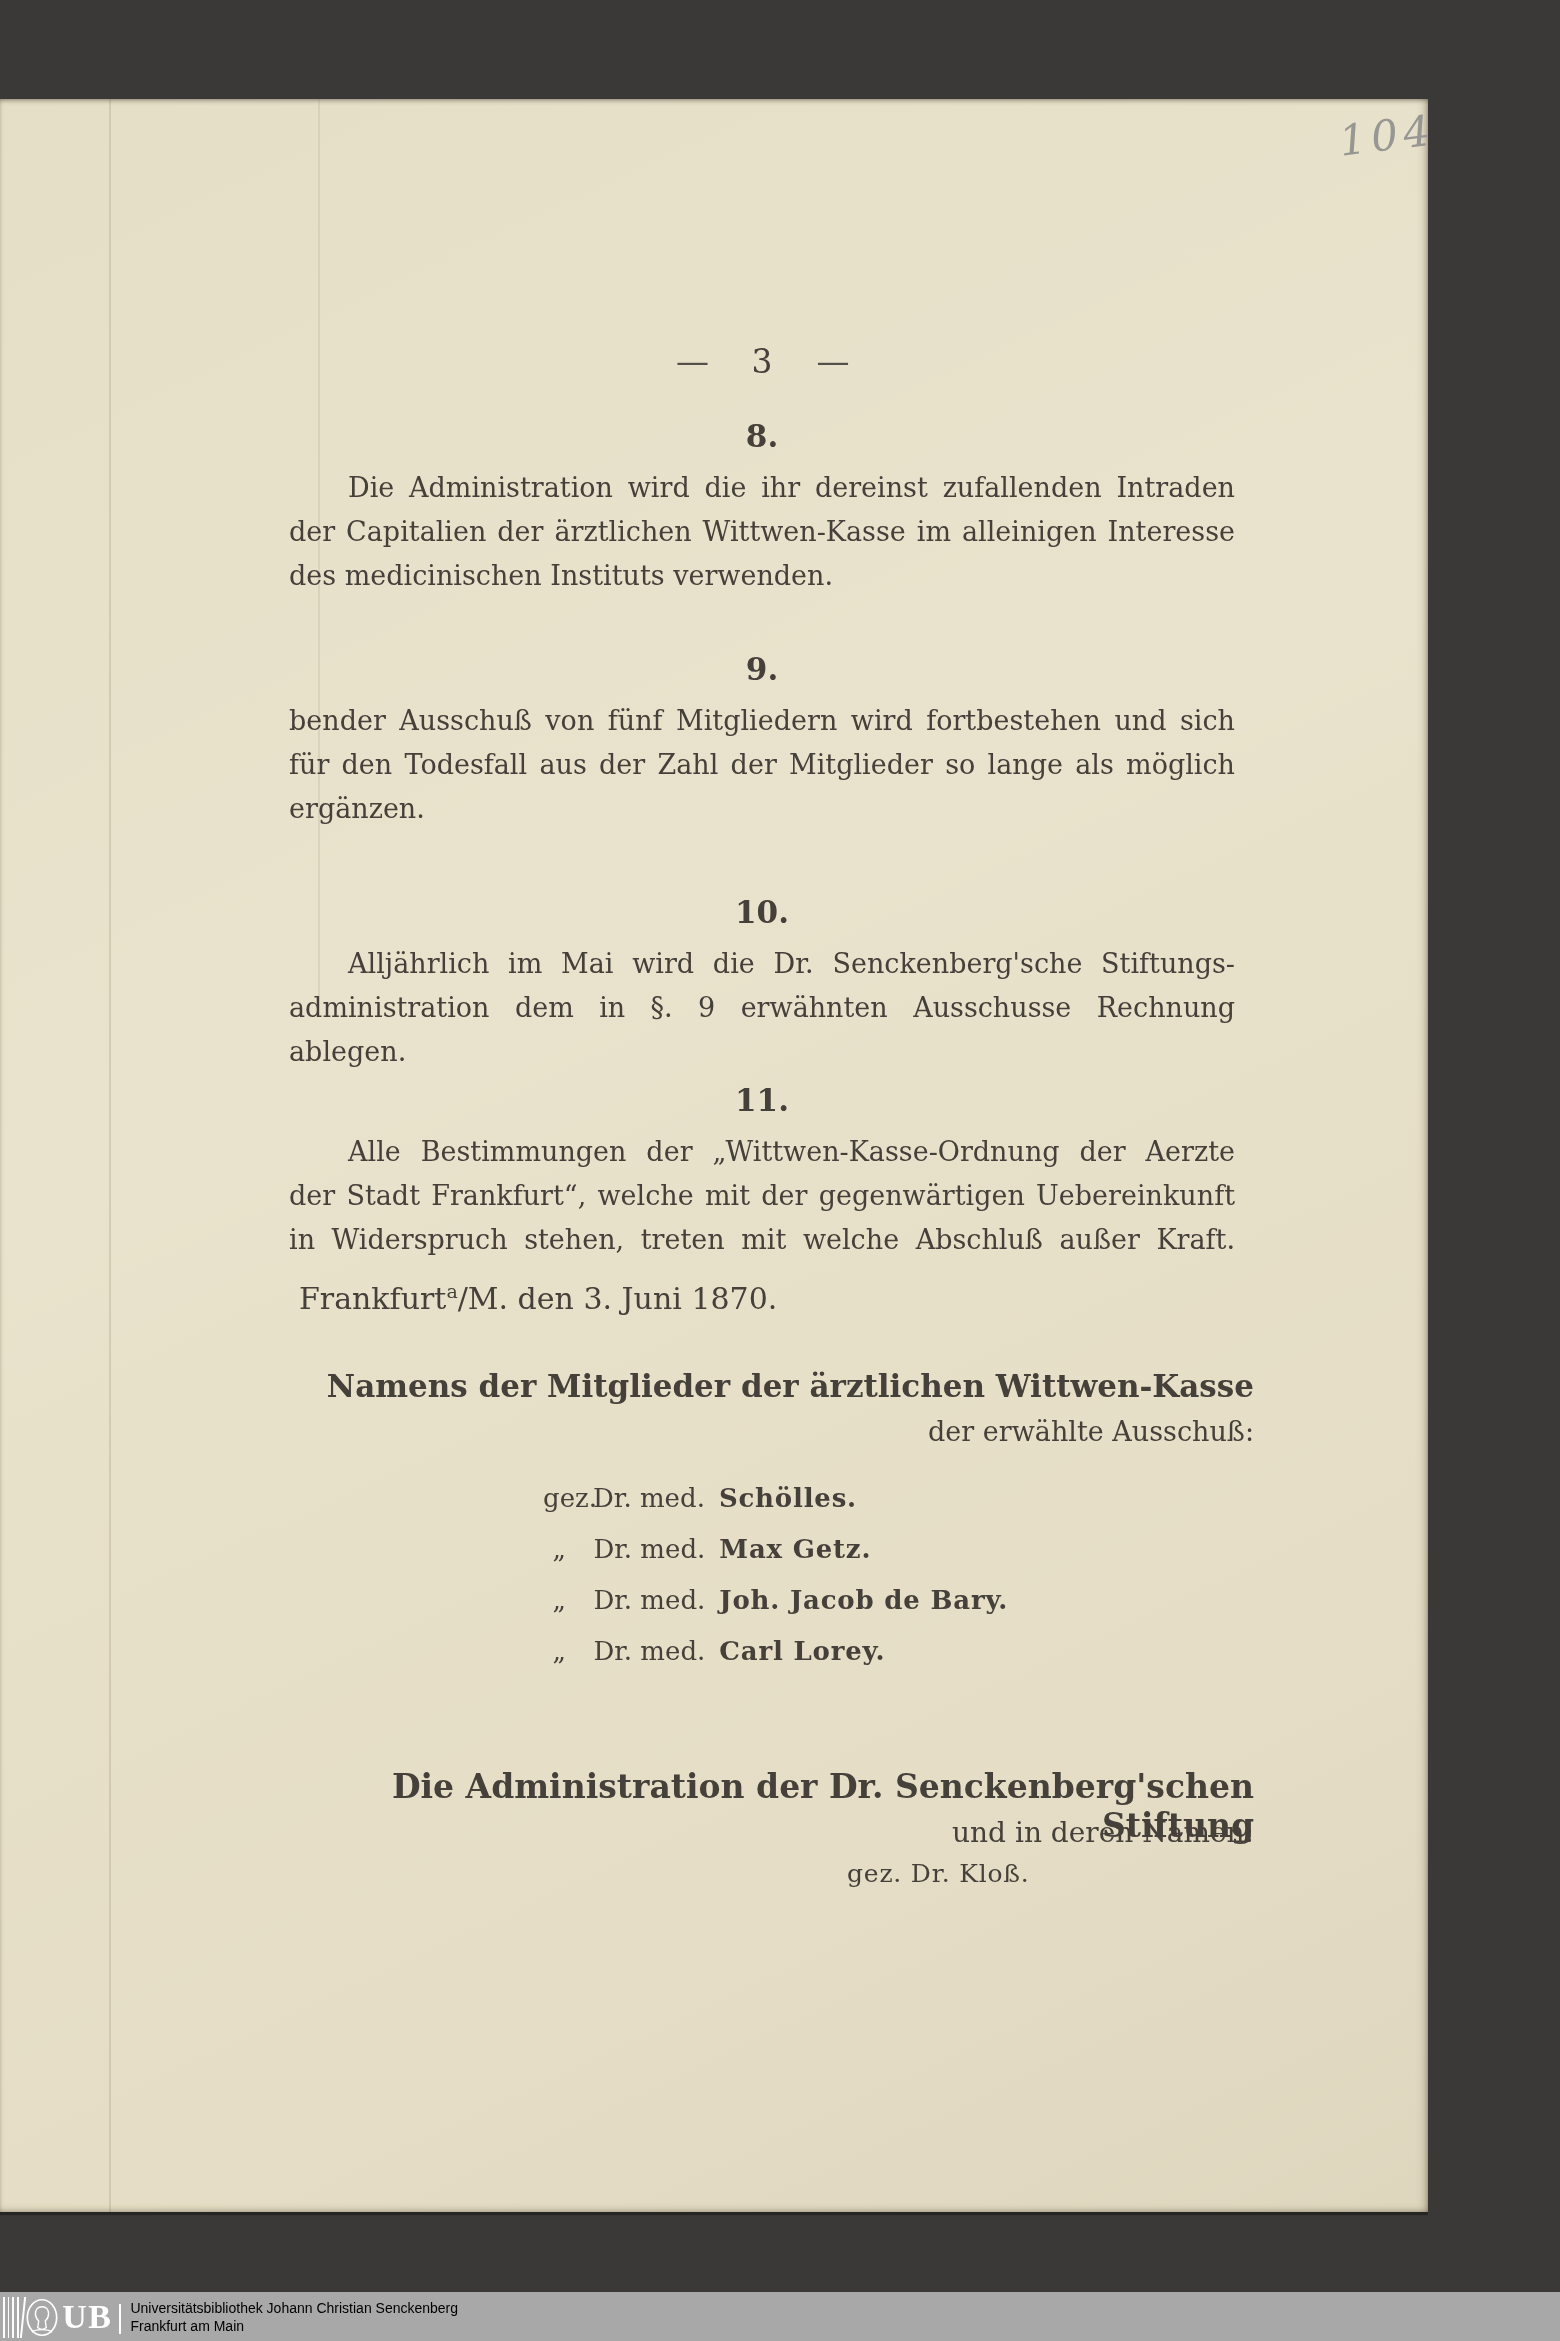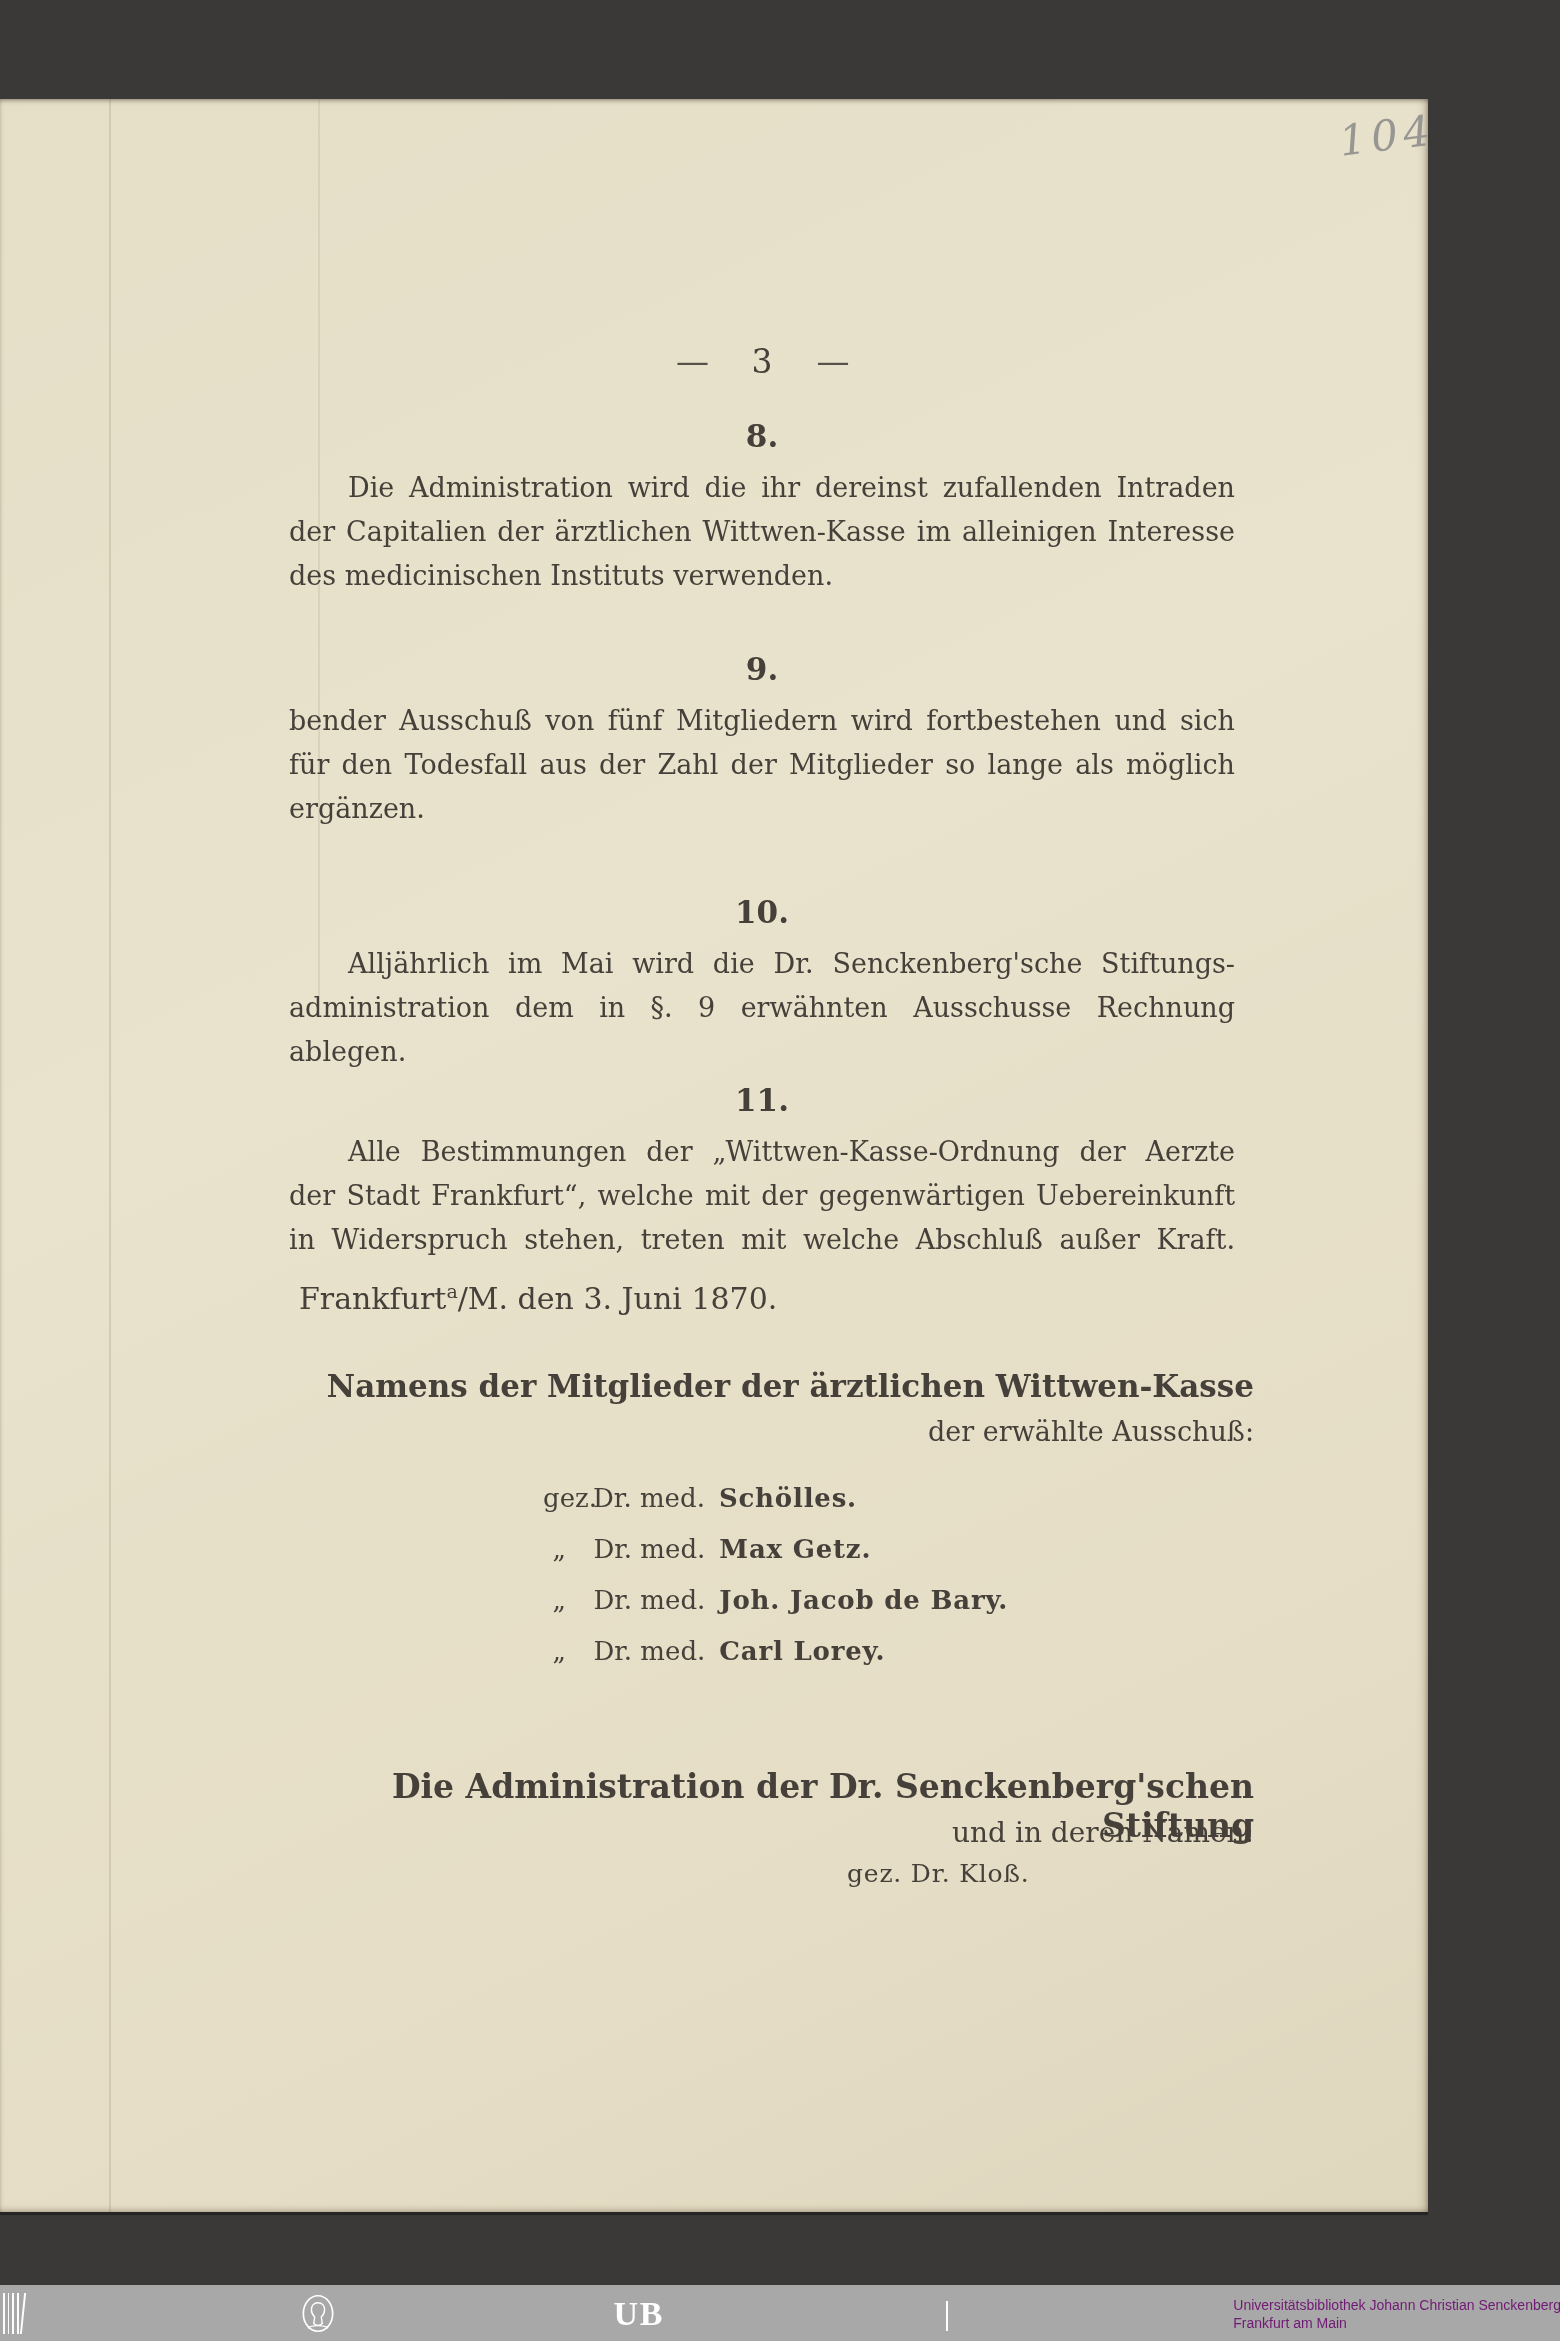--- a/index.html
+++ b/index.html
@@ -51,35 +51,34 @@
   .sig-row{height:51px;line-height:51px;padding-left:238px;font-size:26px;white-space:nowrap;}
   .sig-prefix{display:inline-block;width:50px;margin-left:16px;}
   .sig-row:not(:first-child) .sig-prefix{padding-left:9.4px;width:41px;}
   .sig-title{margin-right:14px;}
   .sig-name{font-weight:bold;letter-spacing:0.8px;}
   .admin-head{top:1668px;font-weight:bold;font-size:33px;}
   .admin-sub{top:1717px;font-size:28px;}
   .admin-sig{position:absolute;left:847px;top:1760px;font-size:25px;letter-spacing:0.8px;}
   
   .footerbar{
-    position:absolute;left:0;bottom:0;width:1561px;height:57px;
+    position:absolute;left:0;bottom:0;width:1561px;height:50px;
     background:#a8a8a8;display:flex;align-items:center;
     font-family:"Liberation Sans","DejaVu Sans",sans-serif;
-    justify-content:space-between;
   }
   .booklines{display:flex;gap:3.1px;margin-left:3.1px;height:41px;align-items:stretch;}
   .booklines span{width:1.6px;background:#fdfdfd;}
   .booklines span:nth-child(5){transform:skewX(-6deg);}
   .portrait{margin-left:1.6px;}
   .ub-abbr{
     font-family:"Liberation Serif","DejaVu Serif",serif;
     font-weight:bold;font-size:34px;color:#ffffff;margin:0 6.2px 0 3.1px;letter-spacing:1.6px;
   }
   .bar-divider{width:2.3px;height:30px;background:#ffffff;margin:4.7px 9.4px 0 0;}
-  .inst{color:#701a75;font-size:14px;line-height:18px;}
+  .inst{color:#000000;font-size:14px;line-height:18px;}
 </style>
 </head>
 <body>
 
 <div class="stage">
 
   <div class="paper">
     <div class="crease c1"></div>
     <div class="crease c2"></div>
 

